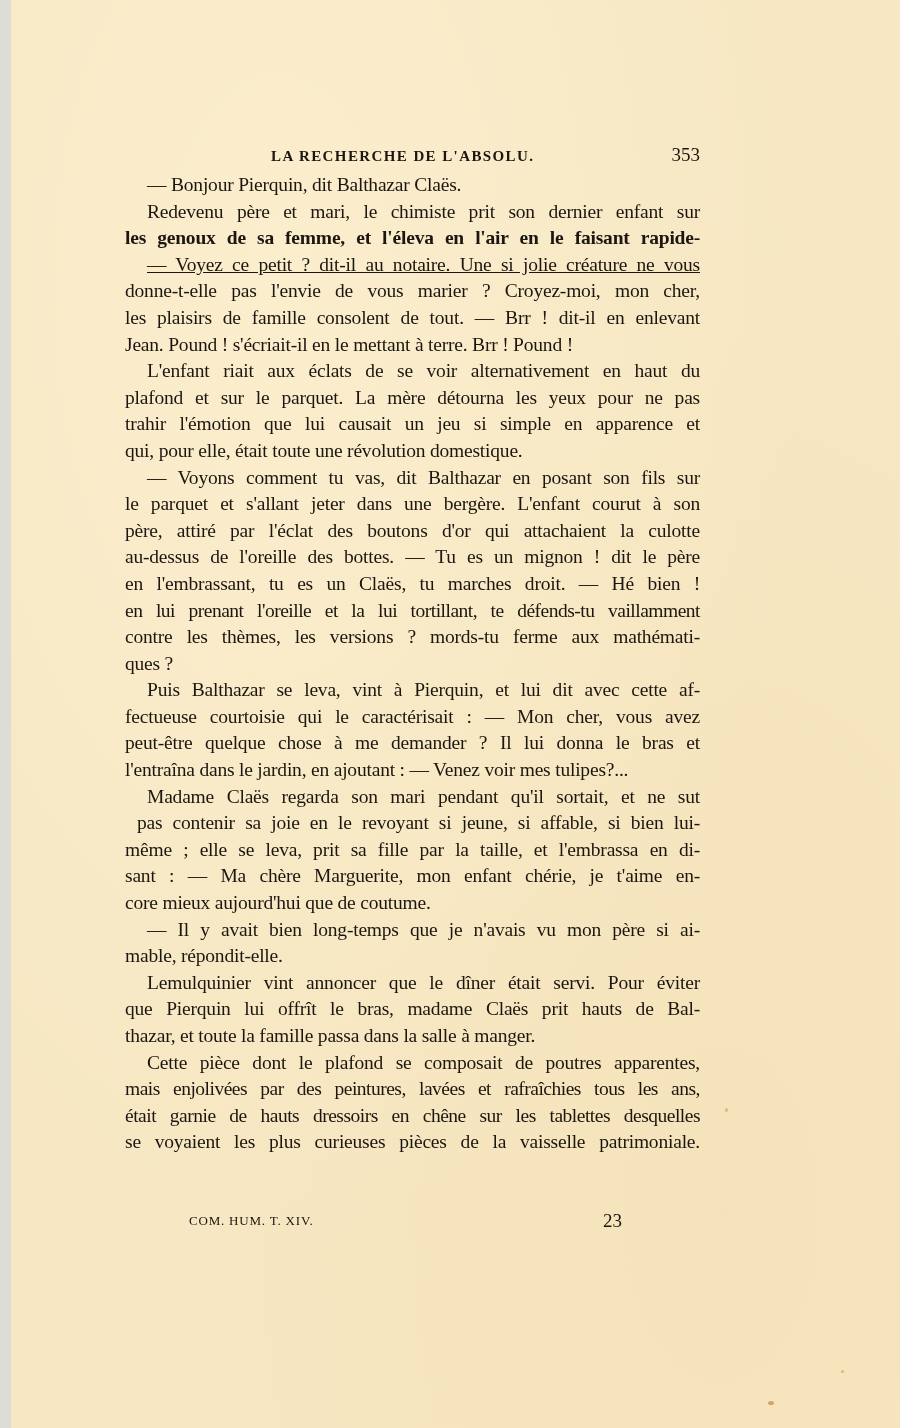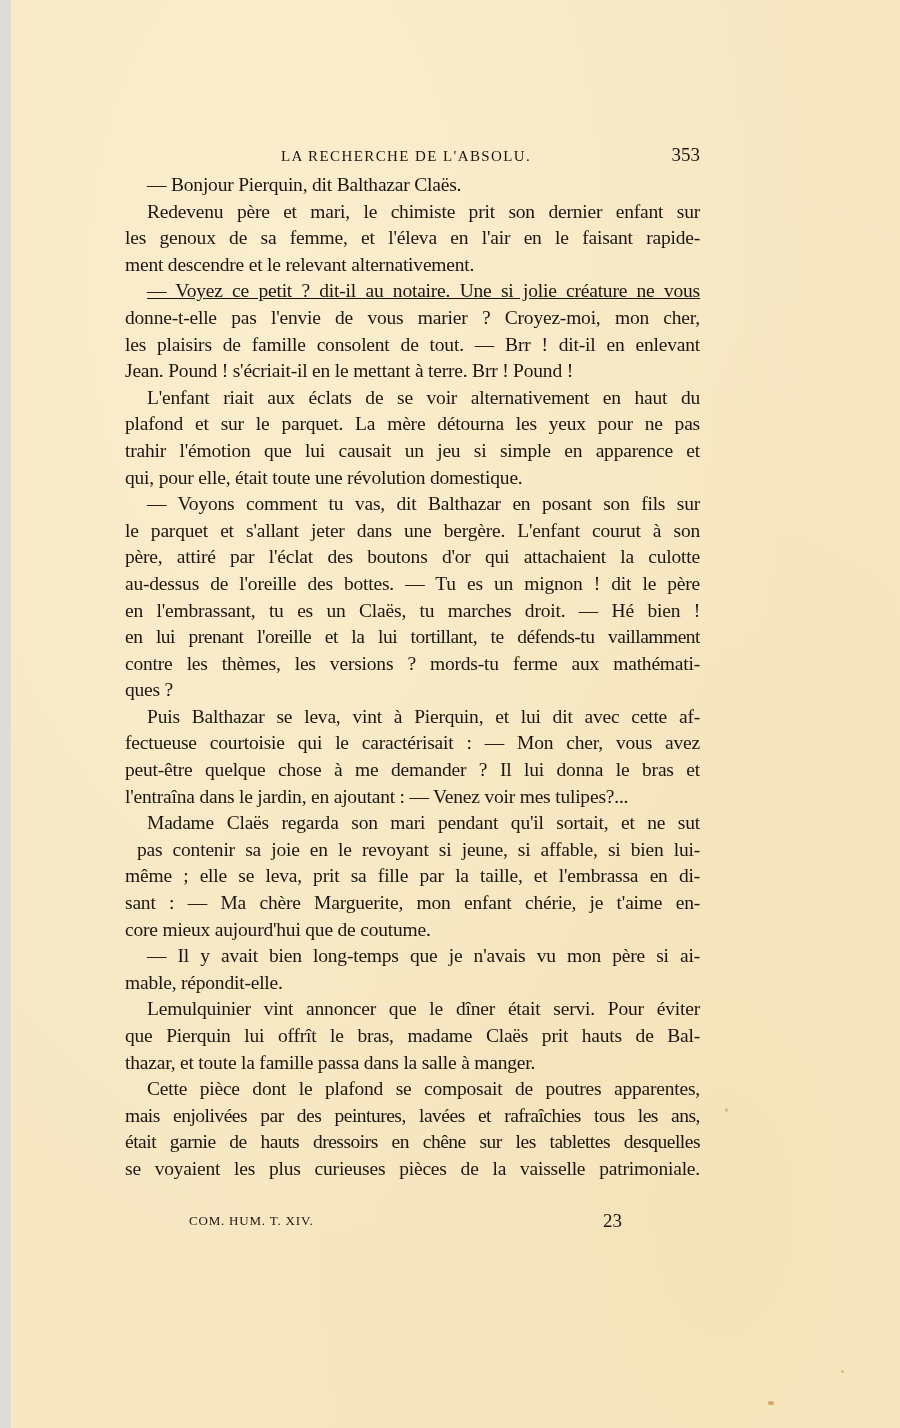--- a/index.html
+++ b/index.html
@@ -30,23 +30,23 @@
         radial-gradient(ellipse at 80% 85%, rgba(240,220,170,0.35), rgba(240,220,170,0) 60%),
         #f7e7c3;
     }
     .header {
       position: absolute;
       left: 125px; top: 146px;
       width: 575px; height: 26px;
     }
     .running-title {
       position: absolute;
-      left: 156px; top: 2px;
+      left: 146px; top: 2px;
       font-size: 15px;
-      font-weight: normal;
+      font-weight: bold;
       letter-spacing: 1.4px;
       font-variant: small-caps;
       text-transform: uppercase;
     }
     .page-number {
       position: absolute;
       right: 0; top: -2px;
       font-size: 19px;
       font-weight: normal;
     }
@@ -109,22 +109,21 @@
 <div class="header">
   <span class="running-title">La recherche de l'absolu.</span>
   <span class="page-number">353</span>
 </div>
 
 <div class="text-block">
 
   <div class="line indent last" style="white-space: nowrap;">— Bonjour Pierquin, dit Balthazar Claës.</div>
 
   <div class="line indent" style="white-space: nowrap;">Redevenu père et mari, le chimiste prit son dernier enfant sur</div>
-  <div class="line" style="white-space: nowrap;">les genoux de sa femme, et l'éleva en l'air en le faisant rapide-</div>
-  <div class="line last" style="white-space: nowrap;">ment descendre et le relevant alternativement.</div>
+  <div class="line" style="white-space: nowrap; font-weight: bold;">les genoux de sa femme, et l'éleva en l'air en le faisant rapide-</div>
 
   <div class="line indent" style="white-space: nowrap; text-decoration: underline;">— Voyez ce petit ? dit-il au notaire. Une si jolie créature ne vous</div>
   <div class="line" style="white-space: nowrap;">donne-t-elle pas l'envie de vous marier ? Croyez-moi, mon cher,</div>
   <div class="line" style="white-space: nowrap;">les plaisirs de famille consolent de tout. — Brr ! dit-il en enlevant</div>
   <div class="line last" style="white-space: nowrap;">Jean. Pound ! s'écriait-il en le mettant à terre. Brr ! Pound !</div>
 
   <div class="line indent" style="white-space: nowrap;">L'enfant riait aux éclats de se voir alternativement en haut du</div>
   <div class="line" style="white-space: nowrap;">plafond et sur le parquet. La mère détourna les yeux pour ne pas</div>
   <div class="line" style="white-space: nowrap;">trahir l'émotion que lui causait un jeu si simple en apparence et</div>
   <div class="line last" style="white-space: nowrap;">qui, pour elle, était toute une révolution domestique.</div>

